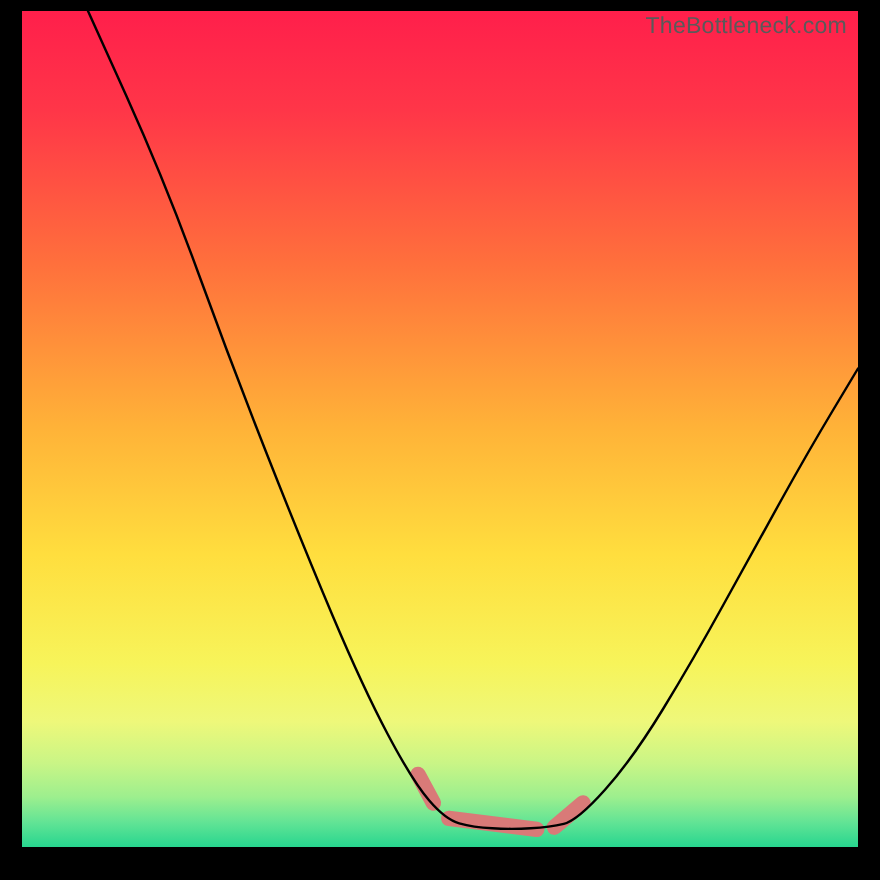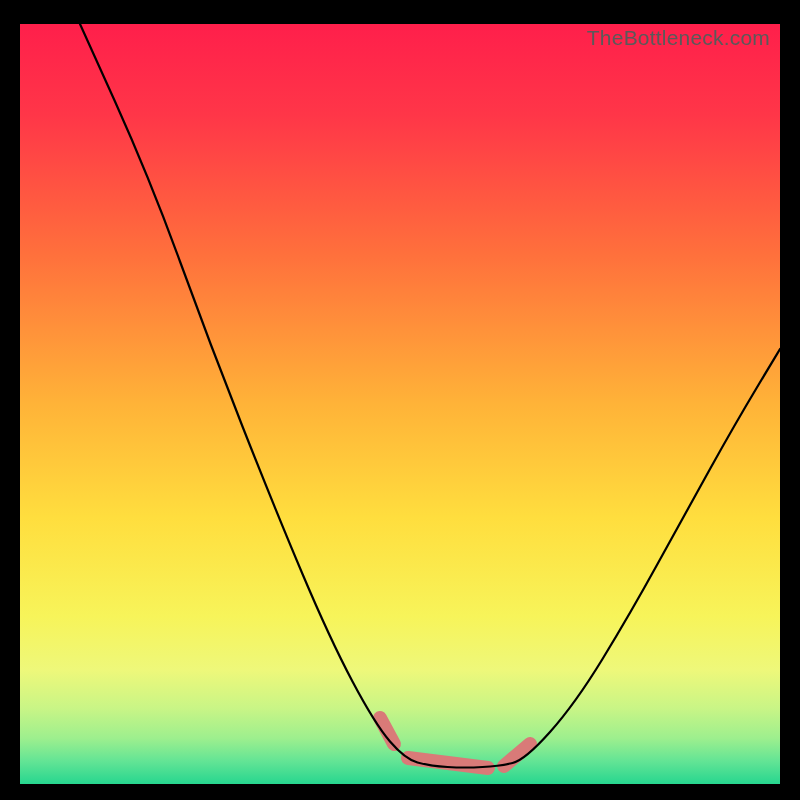--- a/index.html
+++ b/index.html
@@ -7,21 +7,21 @@
     padding: 0;
     width: 800px;
     height: 800px;
     background: #000;
     font-family: Arial, Helvetica, sans-serif;
     overflow: hidden;
   }
   .frame {
     position: absolute;
     left: 20px;
-    top: 24px;
+    top: 10px;
     width: 760px;
     height: 760px;
     background: #fca5a5;
   }
   .gradient {
     position: absolute;
     left: 0;
     top: 0;
     width: 760px;
     height: 760px;

